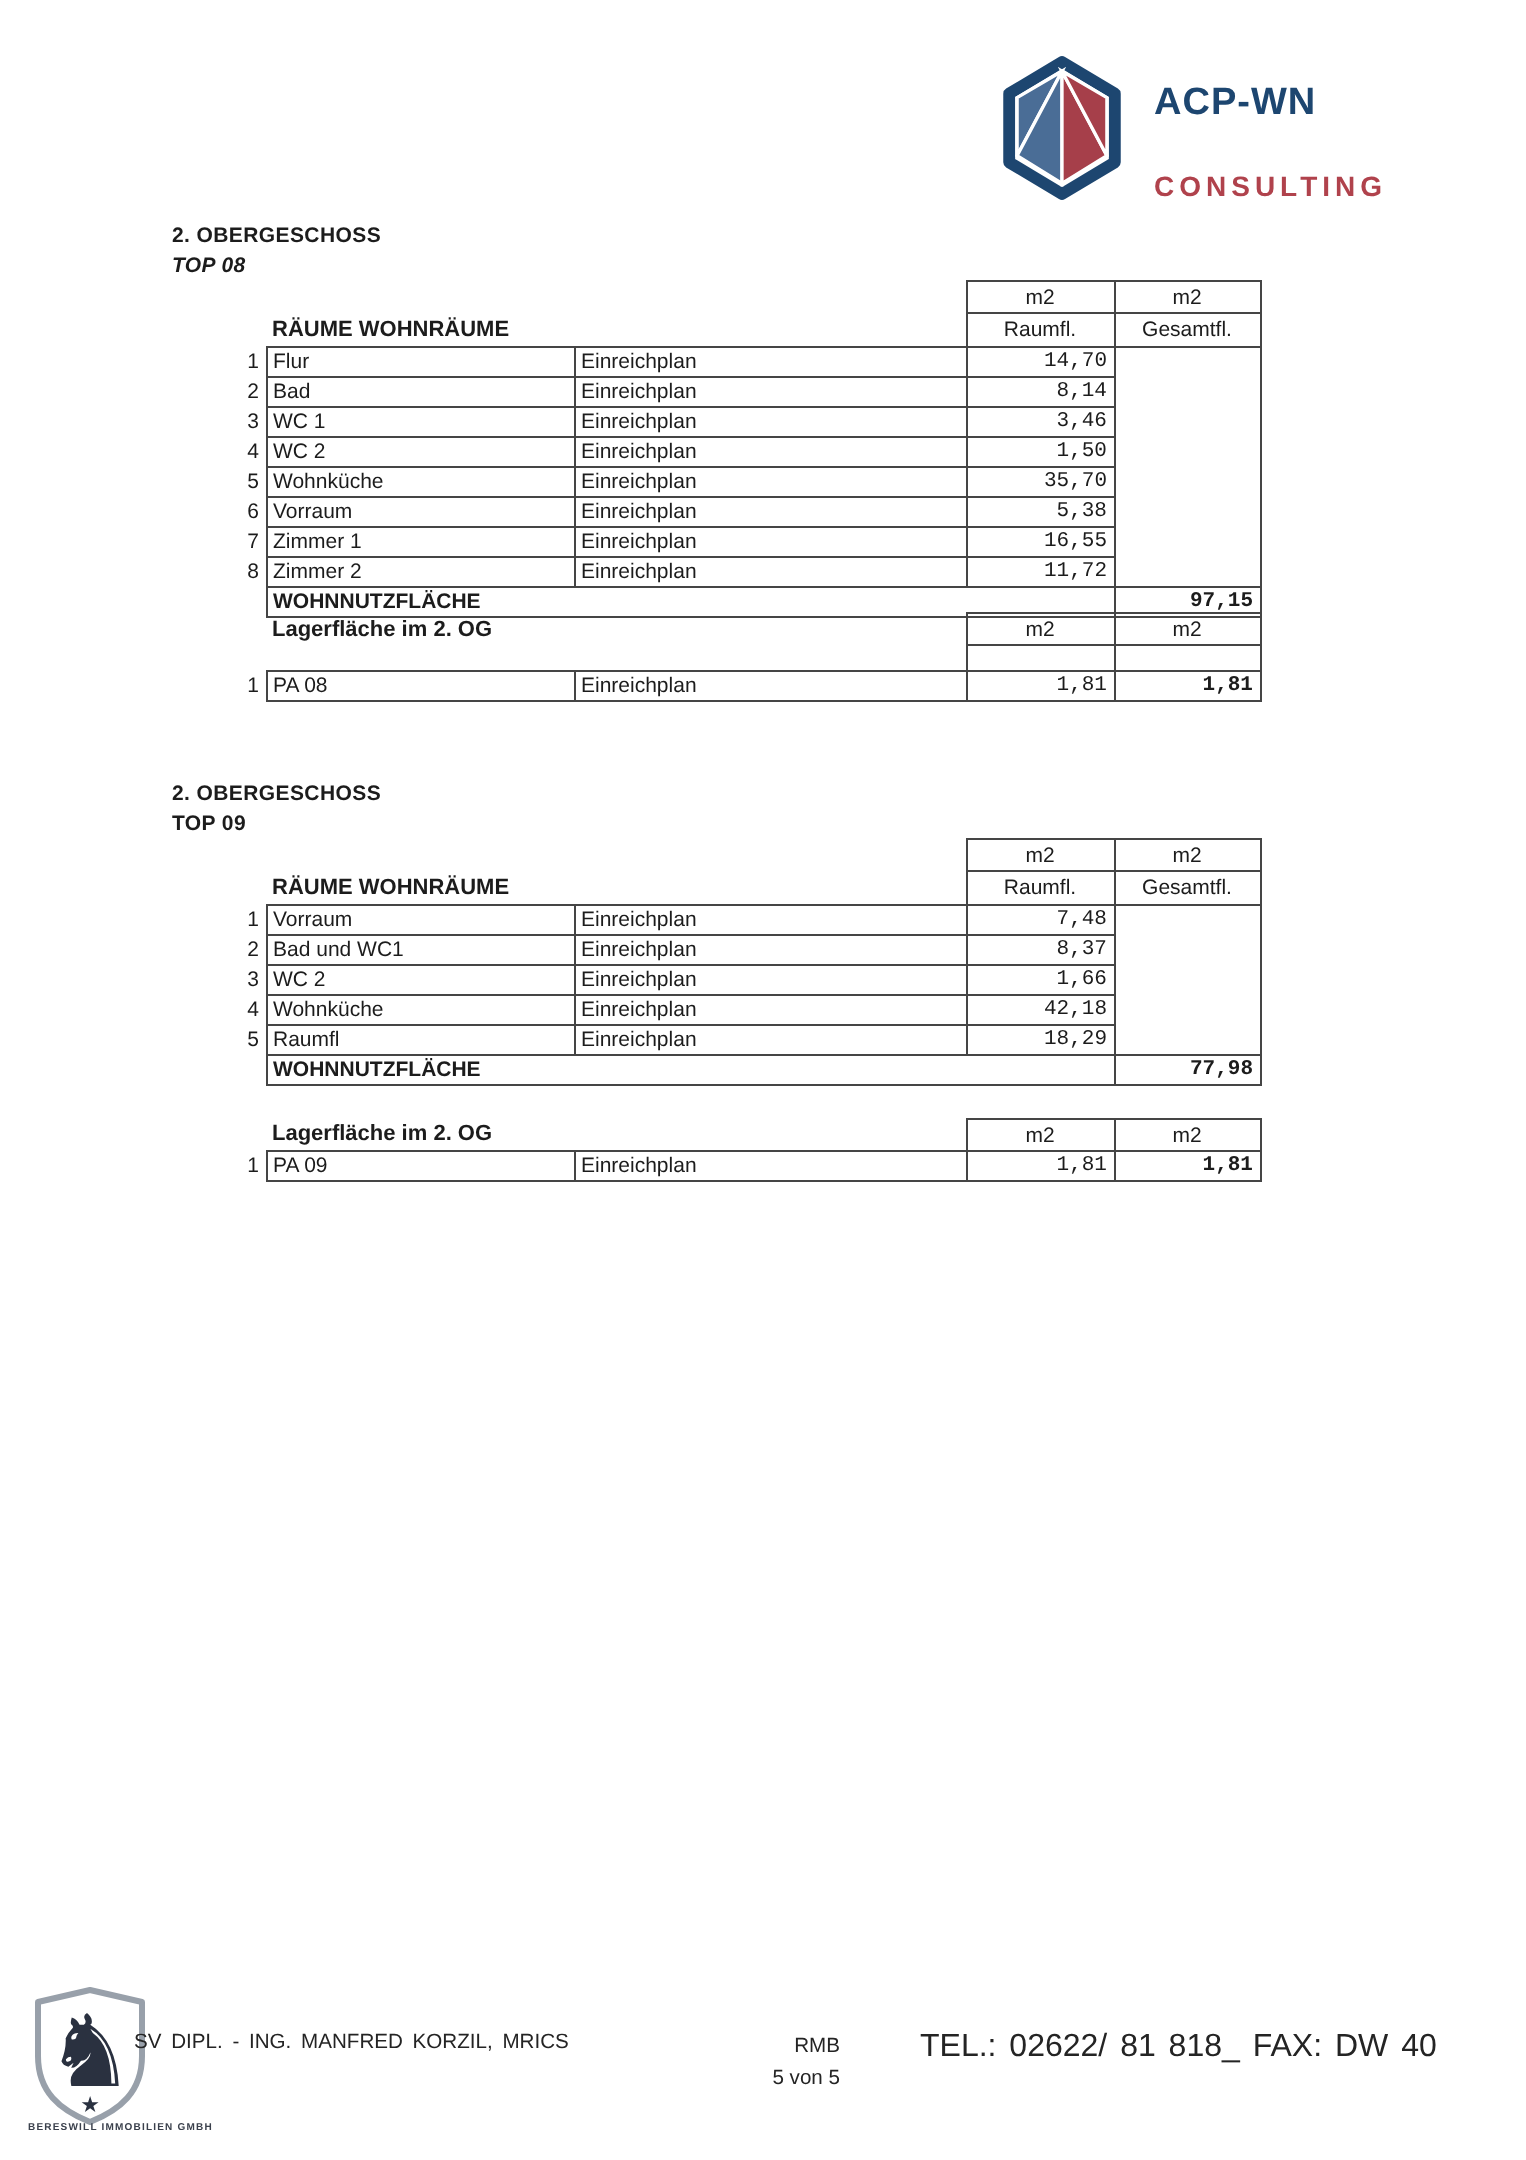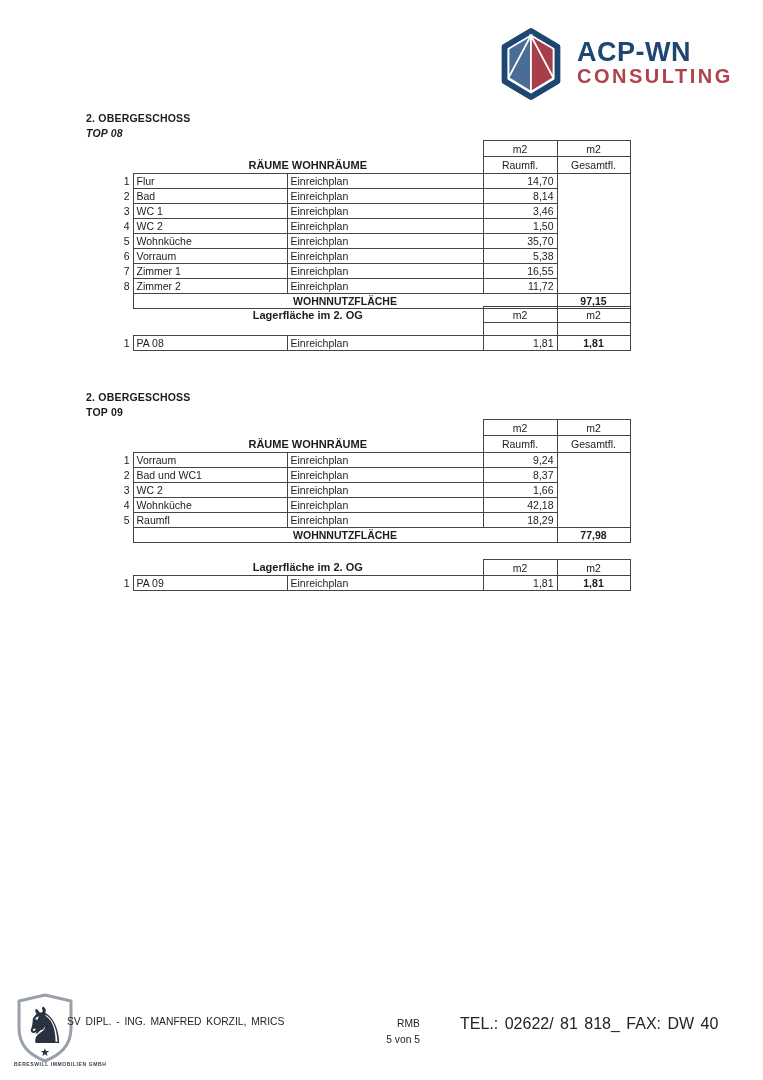--- a/index.html
+++ b/index.html
@@ -4,43 +4,43 @@
 <style>
   html,body{margin:0;padding:0;background:#e8e8e8;}
   .page{
     position:relative;width:763px;height:1080px;background:#ffffff;
     font-family:"Liberation Sans",sans-serif;color:#1c1c1c;overflow:hidden;
     margin:0 auto;
   }
   .abs{position:absolute;}
 
   
-  .logo-name{font-size:27px;font-weight:bold;color:#1d4670;letter-spacing:.5px;line-height:28px;}
-  .logo-sub{font-size:20px;font-weight:bold;color:#b0424c;letter-spacing:2.5px;line-height:16px;margin-top:2px;}
+  .logo-name{font-size:19px;font-weight:bold;color:#1d4670;letter-spacing:.5px;line-height:28px;}
+  .logo-sub{font-size:14px;font-weight:bold;color:#b0424c;letter-spacing:2.5px;line-height:16px;margin-top:19px;}
 
   
   .h1{font-weight:bold;font-size:10.5px;letter-spacing:.2px;line-height:13px;}
 
   
   .t{border-collapse:collapse;table-layout:fixed;font-size:10.5px;color:#1c1c1c;}
   .t td{padding:0 3px;height:14px;line-height:12px;white-space:nowrap;overflow:hidden;vertical-align:middle;}
   .t tr.h15 td{height:15px;}
   .t tr.h16 td{height:16px;}
   .t tr.h12 td{height:12px;}
   .c-num{width:14px;}
   .c-name{width:154px;}
   .c-plan{width:196px;}
   .c-r{width:74px;}
   .c-g{width:73px;}
   .b{border:1px solid #454545;}
   .nb{border:none;}
   .num{text-align:right;padding-right:4px;}
-  .val{text-align:right;}
+  .val{text-align:right;font-family:Liberation Mono, monospace;}
   .ctr{text-align:center;}
-  .bold{font-weight:bold;text-align:center;}
+  .bold{font-weight:bold;}
   .lbl{font-size:11px;}
   .ub{border-bottom:1px solid #454545;}
 
   
   .f-line{font-size:10.3px;line-height:16.5px;color:#242424;word-spacing:2px;white-space:nowrap;}
   .f-center{font-size:10.3px;line-height:16px;text-align:right;color:#242424;}
   .f-right{font-size:16px;line-height:16px;text-align:left;color:#242424;word-spacing:2px;white-space:nowrap;}
   .f-company{font-size:5px;font-weight:bold;letter-spacing:.6px;color:#3a404c;}
 </style>
 </head>
@@ -197,21 +197,21 @@
     <tr class="h16">
       <td class="nb"></td>
       <td class="nb bold lbl" colspan="2">RÄUME WOHNRÄUME</td>
       <td class="b ctr">Raumfl.</td>
       <td class="b ctr">Gesamtfl.</td>
     </tr>
     <tr>
       <td class="nb num">1</td>
       <td class="b">Vorraum</td>
       <td class="b">Einreichplan</td>
-      <td class="b val">9,24</td>
+      <td class="b val">7,48</td>
       <td class="b" rowspan="5"></td>
     </tr>
     <tr>
       <td class="nb num">2</td>
       <td class="b">Bad und WC1</td>
       <td class="b">Einreichplan</td>
       <td class="b val">8,37</td>
     </tr>
     <tr>
       <td class="nb num">3</td>

